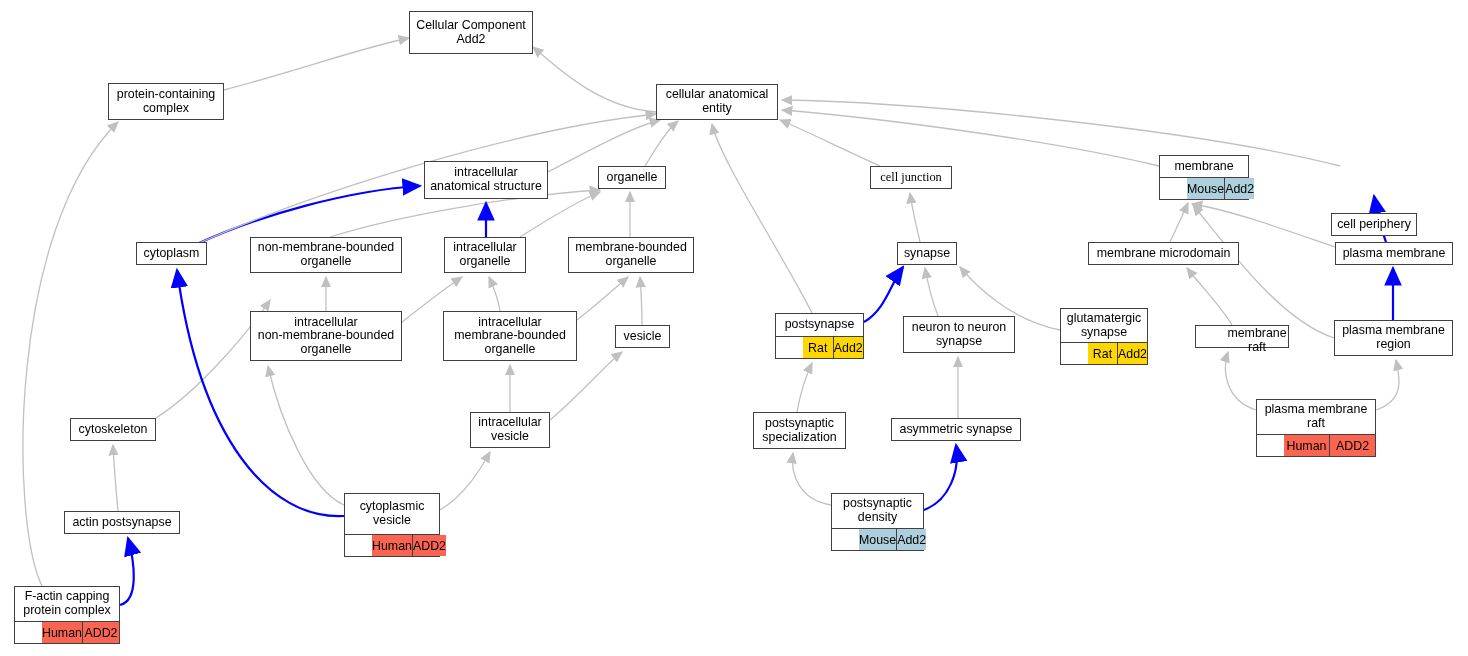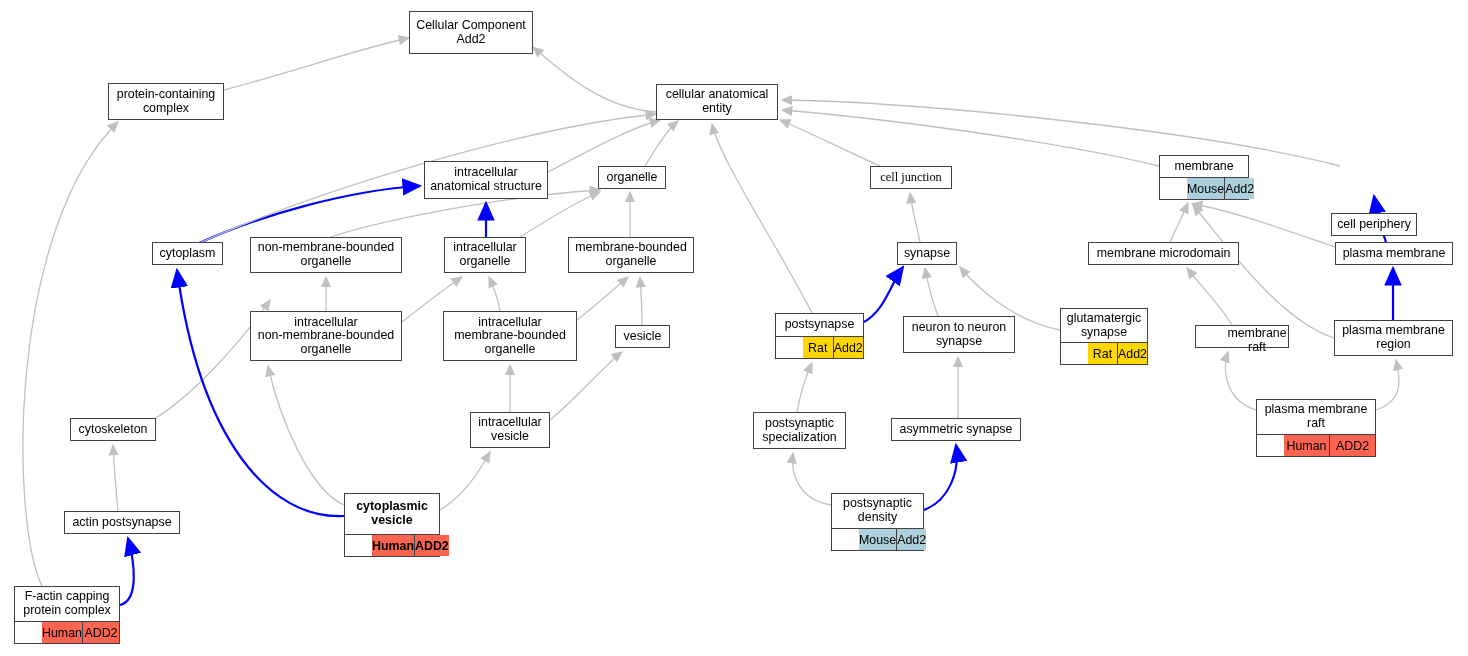--- a/index.html
+++ b/index.html
@@ -104,21 +104,21 @@
       <div class="node" style="left: 1159px; top: 155px; width: 90px; height: 45px;">
         <div class="title">membrane</div>
         <div class="ev mouse">
           <div class="cell sp">Mouse</div>
           <div class="cell">Add2</div>
         </div>
       </div>
       <div class="node" style="left: 1331px; top: 166px; width: 86px; height: 23px; margin-top: 47px;">
         <div class="title">cell periphery</div>
       </div>
-      <div class="node" style="left: 152px; top: 242px; width: 71px; height: 23px;">
+      <div class="node" style="left: 136px; top: 242px; width: 71px; height: 23px;">
         <div class="title">cytoplasm</div>
       </div>
       <div class="node" style="left: 250px; top: 237px; width: 152px; height: 36px;">
         <div class="title">non-membrane-bounded
 organelle</div>
       </div>
       <div class="node" style="left: 444px; top: 237px; width: 82px; height: 36px;">
         <div class="title">intracellular
 organelle</div>
       </div>
@@ -189,21 +189,21 @@
         <div class="title">asymmetric synapse</div>
       </div>
       <div class="node" style="left: 1256px; top: 399px; width: 120px; height: 58px;">
         <div class="title">plasma membrane
 raft</div>
         <div class="ev human">
           <div class="cell sp">Human</div>
           <div class="cell">ADD2</div>
         </div>
       </div>
-      <div class="node" style="left: 344px; top: 493px; width: 96px; height: 64px; font-weight: bold;">
+      <div class="node" style="left: 344px; top: 493px; width: 96px; height: 64px;">
         <div class="title">cytoplasmic
 vesicle</div>
         <div class="ev human">
           <div class="cell sp">Human</div>
           <div class="cell">ADD2</div>
         </div>
       </div>
       <div class="node" style="left: 831px; top: 493px; width: 93px; height: 58px;">
         <div class="title">postsynaptic
 density</div>

